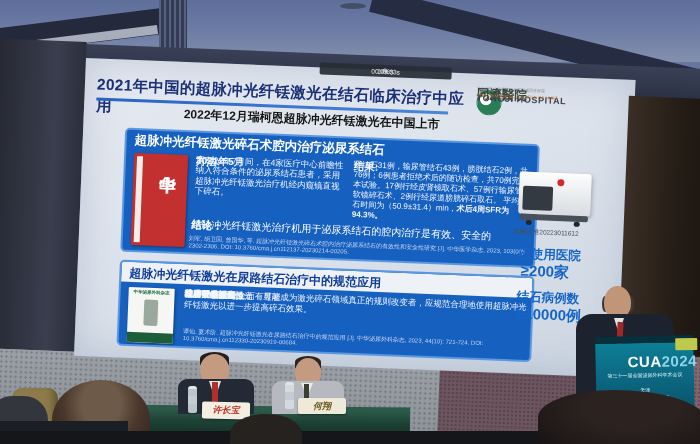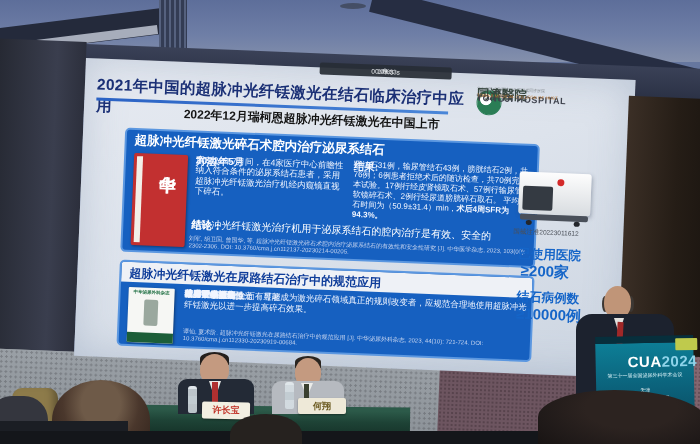--- a/index.html
+++ b/index.html
@@ -149,21 +149,21 @@
   .personB .lanyard{left:32px;top:28px;width:5px;height:18px;background:#3a4030;}
 
   .bottle{width:9px;height:27px;background:linear-gradient(180deg,#dfe6ea 0 3px,rgba(215,224,229,.85) 3px);
     border-radius:3px 3px 2px 2px;z-index:12;}
   .bottleA{left:188px;top:386px;}
   .bottleB{left:285px;top:382px;}
   .bottle:after{content:"";position:absolute;left:0;top:10px;width:9px;height:8px;
     background:#c2ccd2;}
 
   .plate{z-index:12;border-radius:2px;display:flex;align-items:center;justify-content:center;
-    box-shadow:0 1px 2px rgba(0,0,0,.4);}
+    box-shadow:0 1px 2px rgba(0,0,0,.4);font-style:italic;}
   .plateA{left:202px;top:402px;width:48px;height:17px;background:#f2efe2;
     color:#c03228;font-size:9px;font-weight:bold;transform:rotate(1deg);}
   .plateB{left:298px;top:398px;width:48px;height:16px;background:#eee9d8;
     color:#6b5a20;font-size:9px;font-weight:bold;}
   .plate span{position:static;}
 
   .speaker{left:574px;top:284px;width:102px;height:120px;z-index:11;}
   .speaker .head{left:30px;top:2px;width:27px;height:33px;border-radius:50% 50% 46% 46%;
     background:#c09578;}
   .speaker .hairL{left:28px;top:12px;width:6px;height:16px;background:#3c3733;border-radius:50%;}

